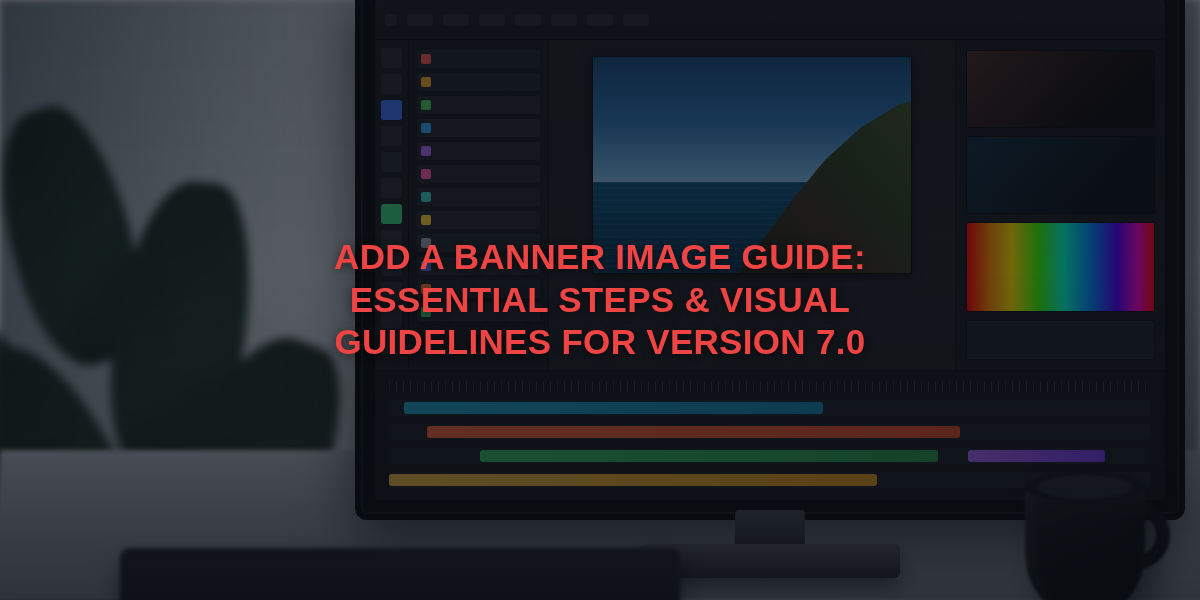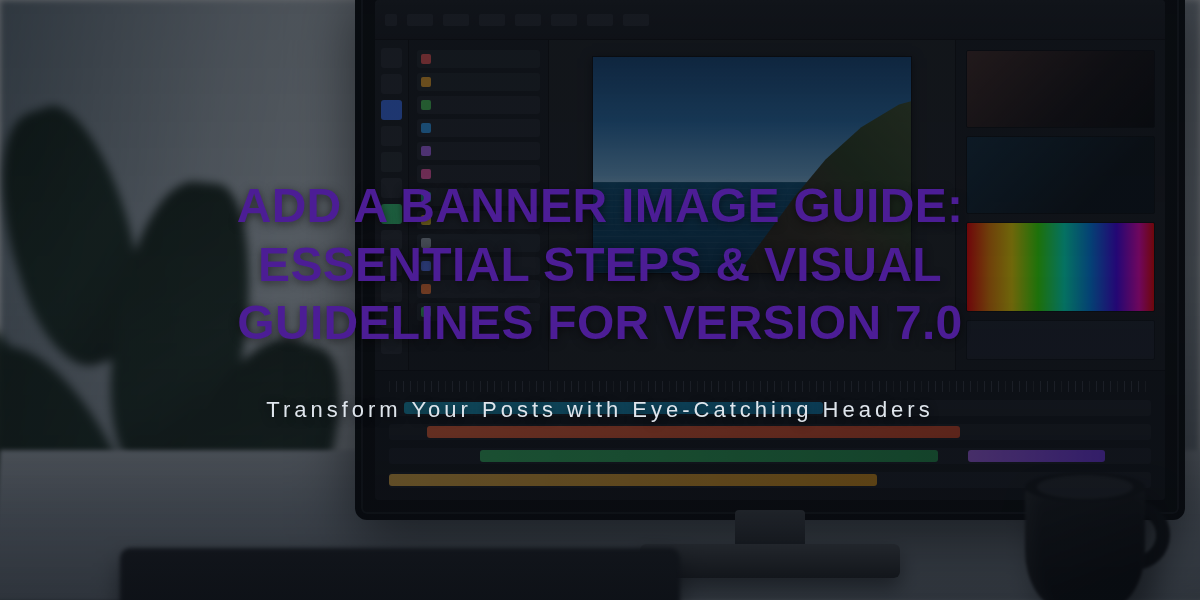--- a/index.html
+++ b/index.html
@@ -237,26 +237,26 @@
 
   
   .overlay {
     position: absolute; inset: 0;
     background: linear-gradient(180deg, rgba(8,12,18,0.62) 0%, rgba(8,12,18,0.58) 45%, rgba(8,12,18,0.68) 100%);
   }
 
   
   .content { position: relative; z-index: 5; max-width: 960px; padding: 0 30px; }
   .title {
-    font-size: 48px;
+    font-size: 35px;
     font-weight: 700;
     letter-spacing: 0.3px;
     line-height: 1.22;
     text-transform: uppercase;
-    color: #4c1d95;
+    color: #ef4444;
     text-shadow: 0 2px 10px rgba(0,0,0,0.55);
     white-space: pre-line;
   }
   .subtitle {
     margin-top: 44px;
     font-size: 22px;
     font-weight: 400;
     letter-spacing: 4px;
     color: #dfe5ec;
     text-shadow: 0 2px 8px rgba(0,0,0,0.55);
@@ -363,15 +363,14 @@
         <div class="rim"></div>
     </div>
   </div>
 
   <div class="overlay"></div>
 
   <div class="content">
     <h1 class="title">ADD A BANNER IMAGE GUIDE:
 ESSENTIAL STEPS &amp; VISUAL
 GUIDELINES FOR VERSION 7.0</h1>
-    <p class="subtitle">Transform Your Posts with Eye-Catching Headers</p>
   </div>
 </div>
 
 </body></html>

